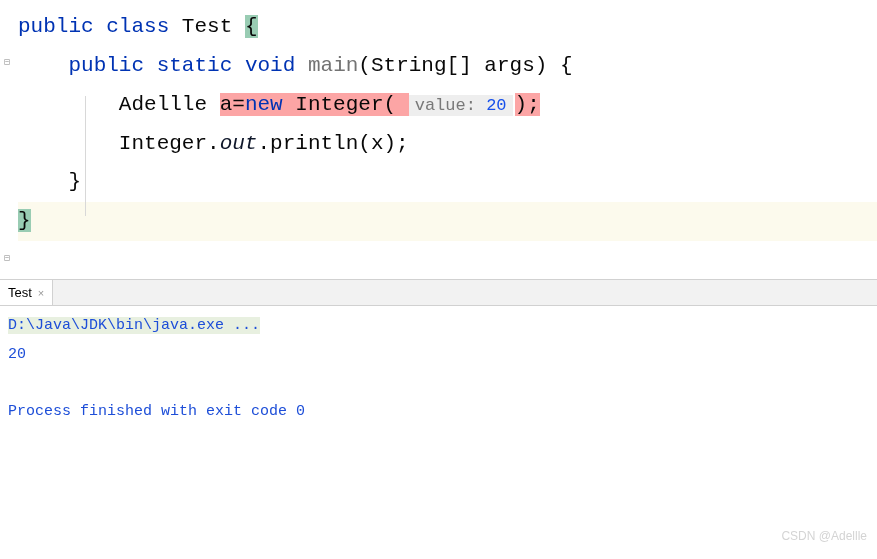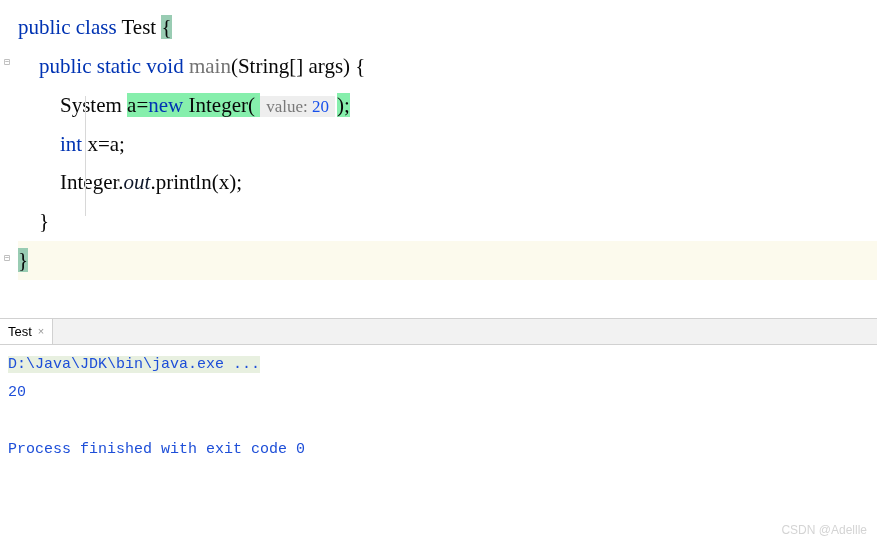--- a/index.html
+++ b/index.html
@@ -32,33 +32,33 @@
     .gutter-icon {
       position: absolute;
       left: 0;
       font-size: 10px;
       color: #adadad;
       width: 14px;
       text-align: center;
     }
     .code-line {
       white-space: pre;
-      font-family: Liberation Serif, serif;
+      font-family: Liberation Mono, monospace;
     }
     .kw { color: #0033b3; }
     .method-decl { color: #737373; }
     .field-italic { color: #0f172a; font-style: italic; }
     .num { color: #1750eb; }
     .plain { color: #080808; }
     .highlight-brace {
       background: #99ccb3;
       color: #080808;
     }
     .highlight-yellow {
-      background: #86efac;
+      background: #fca5a5;
     }
     .param-hint {
       background: #eeeeee;
       color: #787878;
       font-size: 17px;
       padding: 1px 6px;
       border-radius: 0;
       margin-right: 2px;
     }
     .param-hint .num {
@@ -103,21 +103,21 @@
       font-size: 15px;
       line-height: 1.9;
       color: #1d4ed8;
     }
     .console-cmd {
       background: #e8f0e0;
       display: inline;
     }
     .watermark {
       position: absolute;
-      bottom: 22px;
+      bottom: 16px;
       right: 10px;
       font-size: 12px;
       color: #d4d4d4;
       font-family: sans-serif;
     }
     .fold-line {
       position: absolute;
       left: 85px;
       top: 96px;
       width: 1px;
@@ -132,23 +132,22 @@
   <div class="gutter">
     <div class="gutter-icon" style="top:54px;">⊟</div>
     <div class="gutter-icon" style="top:250px;">⊟</div>
   </div>
   <div class="fold-line"></div>
 
   <div class="code-line"><span class="kw">public</span> <span class="kw">class</span> <span class="plain">Test</span> <span class="highlight-brace">{</span></div>
 
   <div class="code-line"><span>    </span><span class="kw">public</span> <span class="kw">static</span> <span class="kw">void</span> <span class="method-decl">main</span><span class="plain">(String[] args) {</span></div>
 
-  <div class="code-line"><span>        </span><span class="plain">System </span><span class="highlight-yellow"><span class="plain">a</span><span class="plain">=</span><span class="kw">new</span><span class="plain"> Integer( </span></span><span class="param-hint"><span>value:</span> <span class="num">20</span></span><span class="highlight-yellow"><span class="plain">);</span></span></div>
+  <div class="code-line"><span>        </span><span class="plain">Adellle </span><span class="highlight-yellow"><span class="plain">a</span><span class="plain">=</span><span class="kw">new</span><span class="plain"> Integer( </span></span><span class="param-hint"><span>value:</span> <span class="num">20</span></span><span class="highlight-yellow"><span class="plain">);</span></span></div>
 
-  <div class="code-line"><span>        </span><span class="kw">int</span><span class="plain"> x=a;</span></div>
 
   <div class="code-line"><span>        </span><span class="plain">Integer.</span><span class="field-italic">out</span><span class="plain">.println(x);</span></div>
 
   <div class="code-line"><span>    </span><span class="plain">}</span></div>
 
   <div class="code-line current-line"><span class="highlight-brace">}</span></div>
 </div>
 
 <div class="separator-bar"></div>
 

